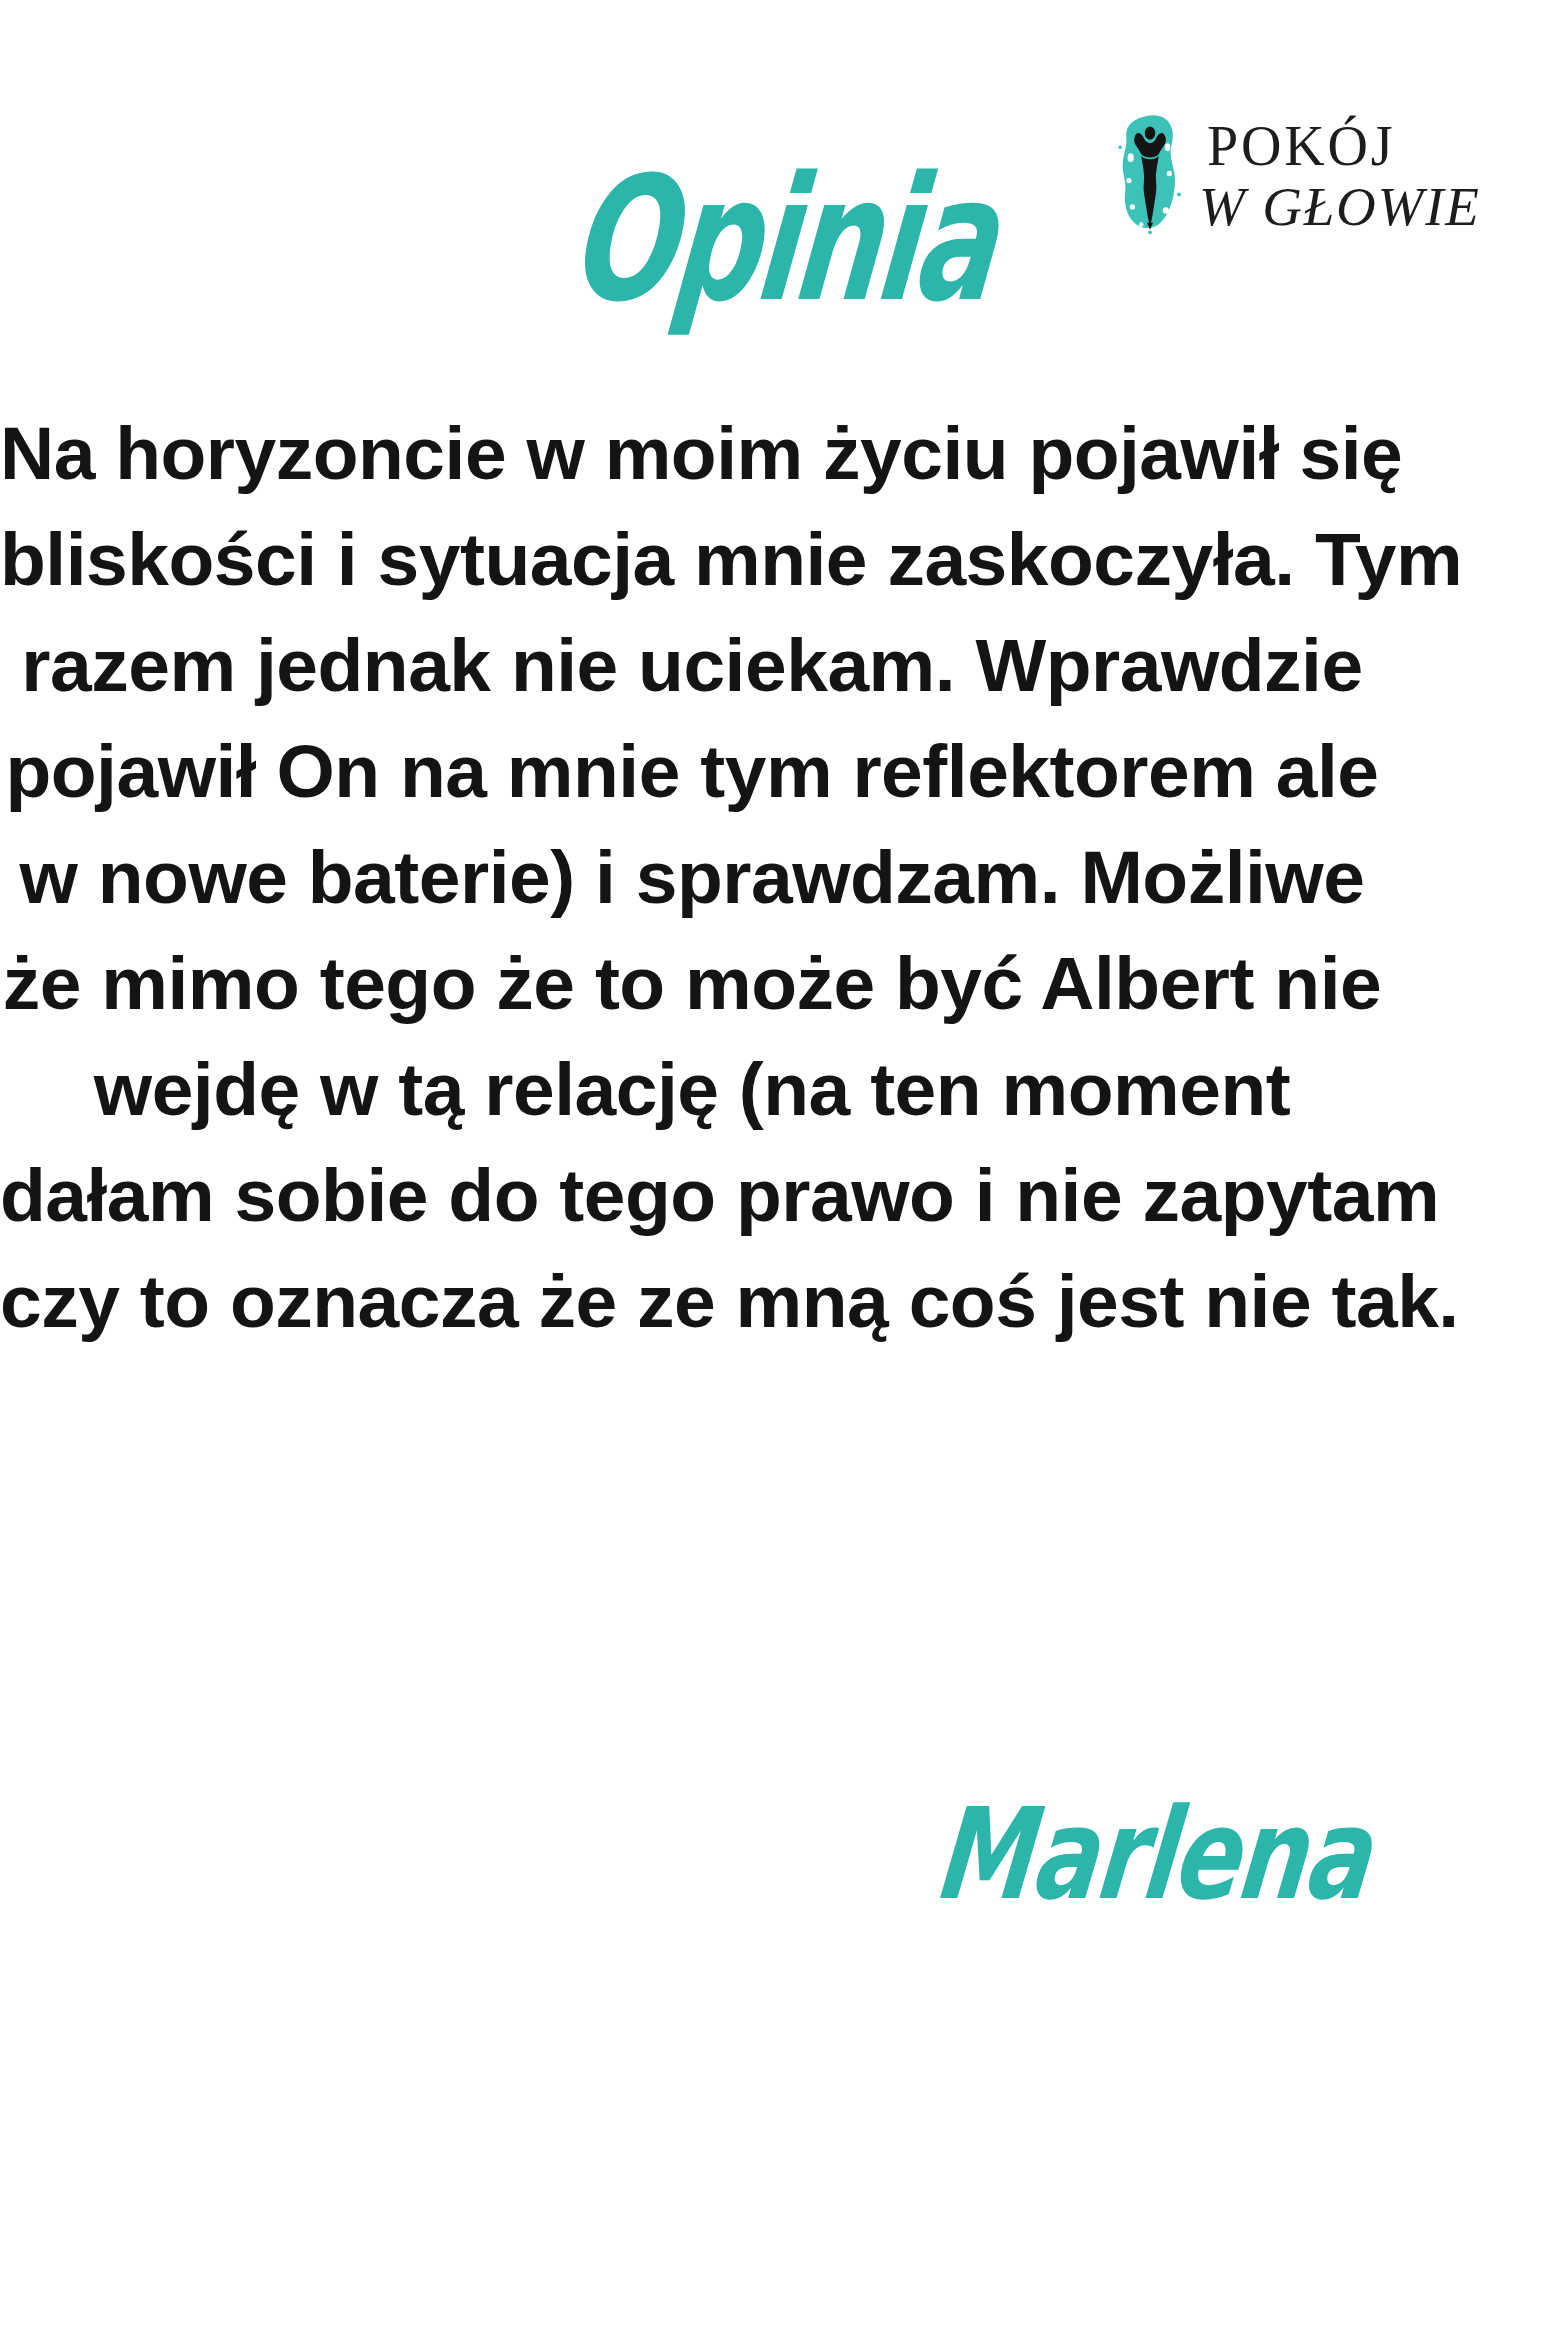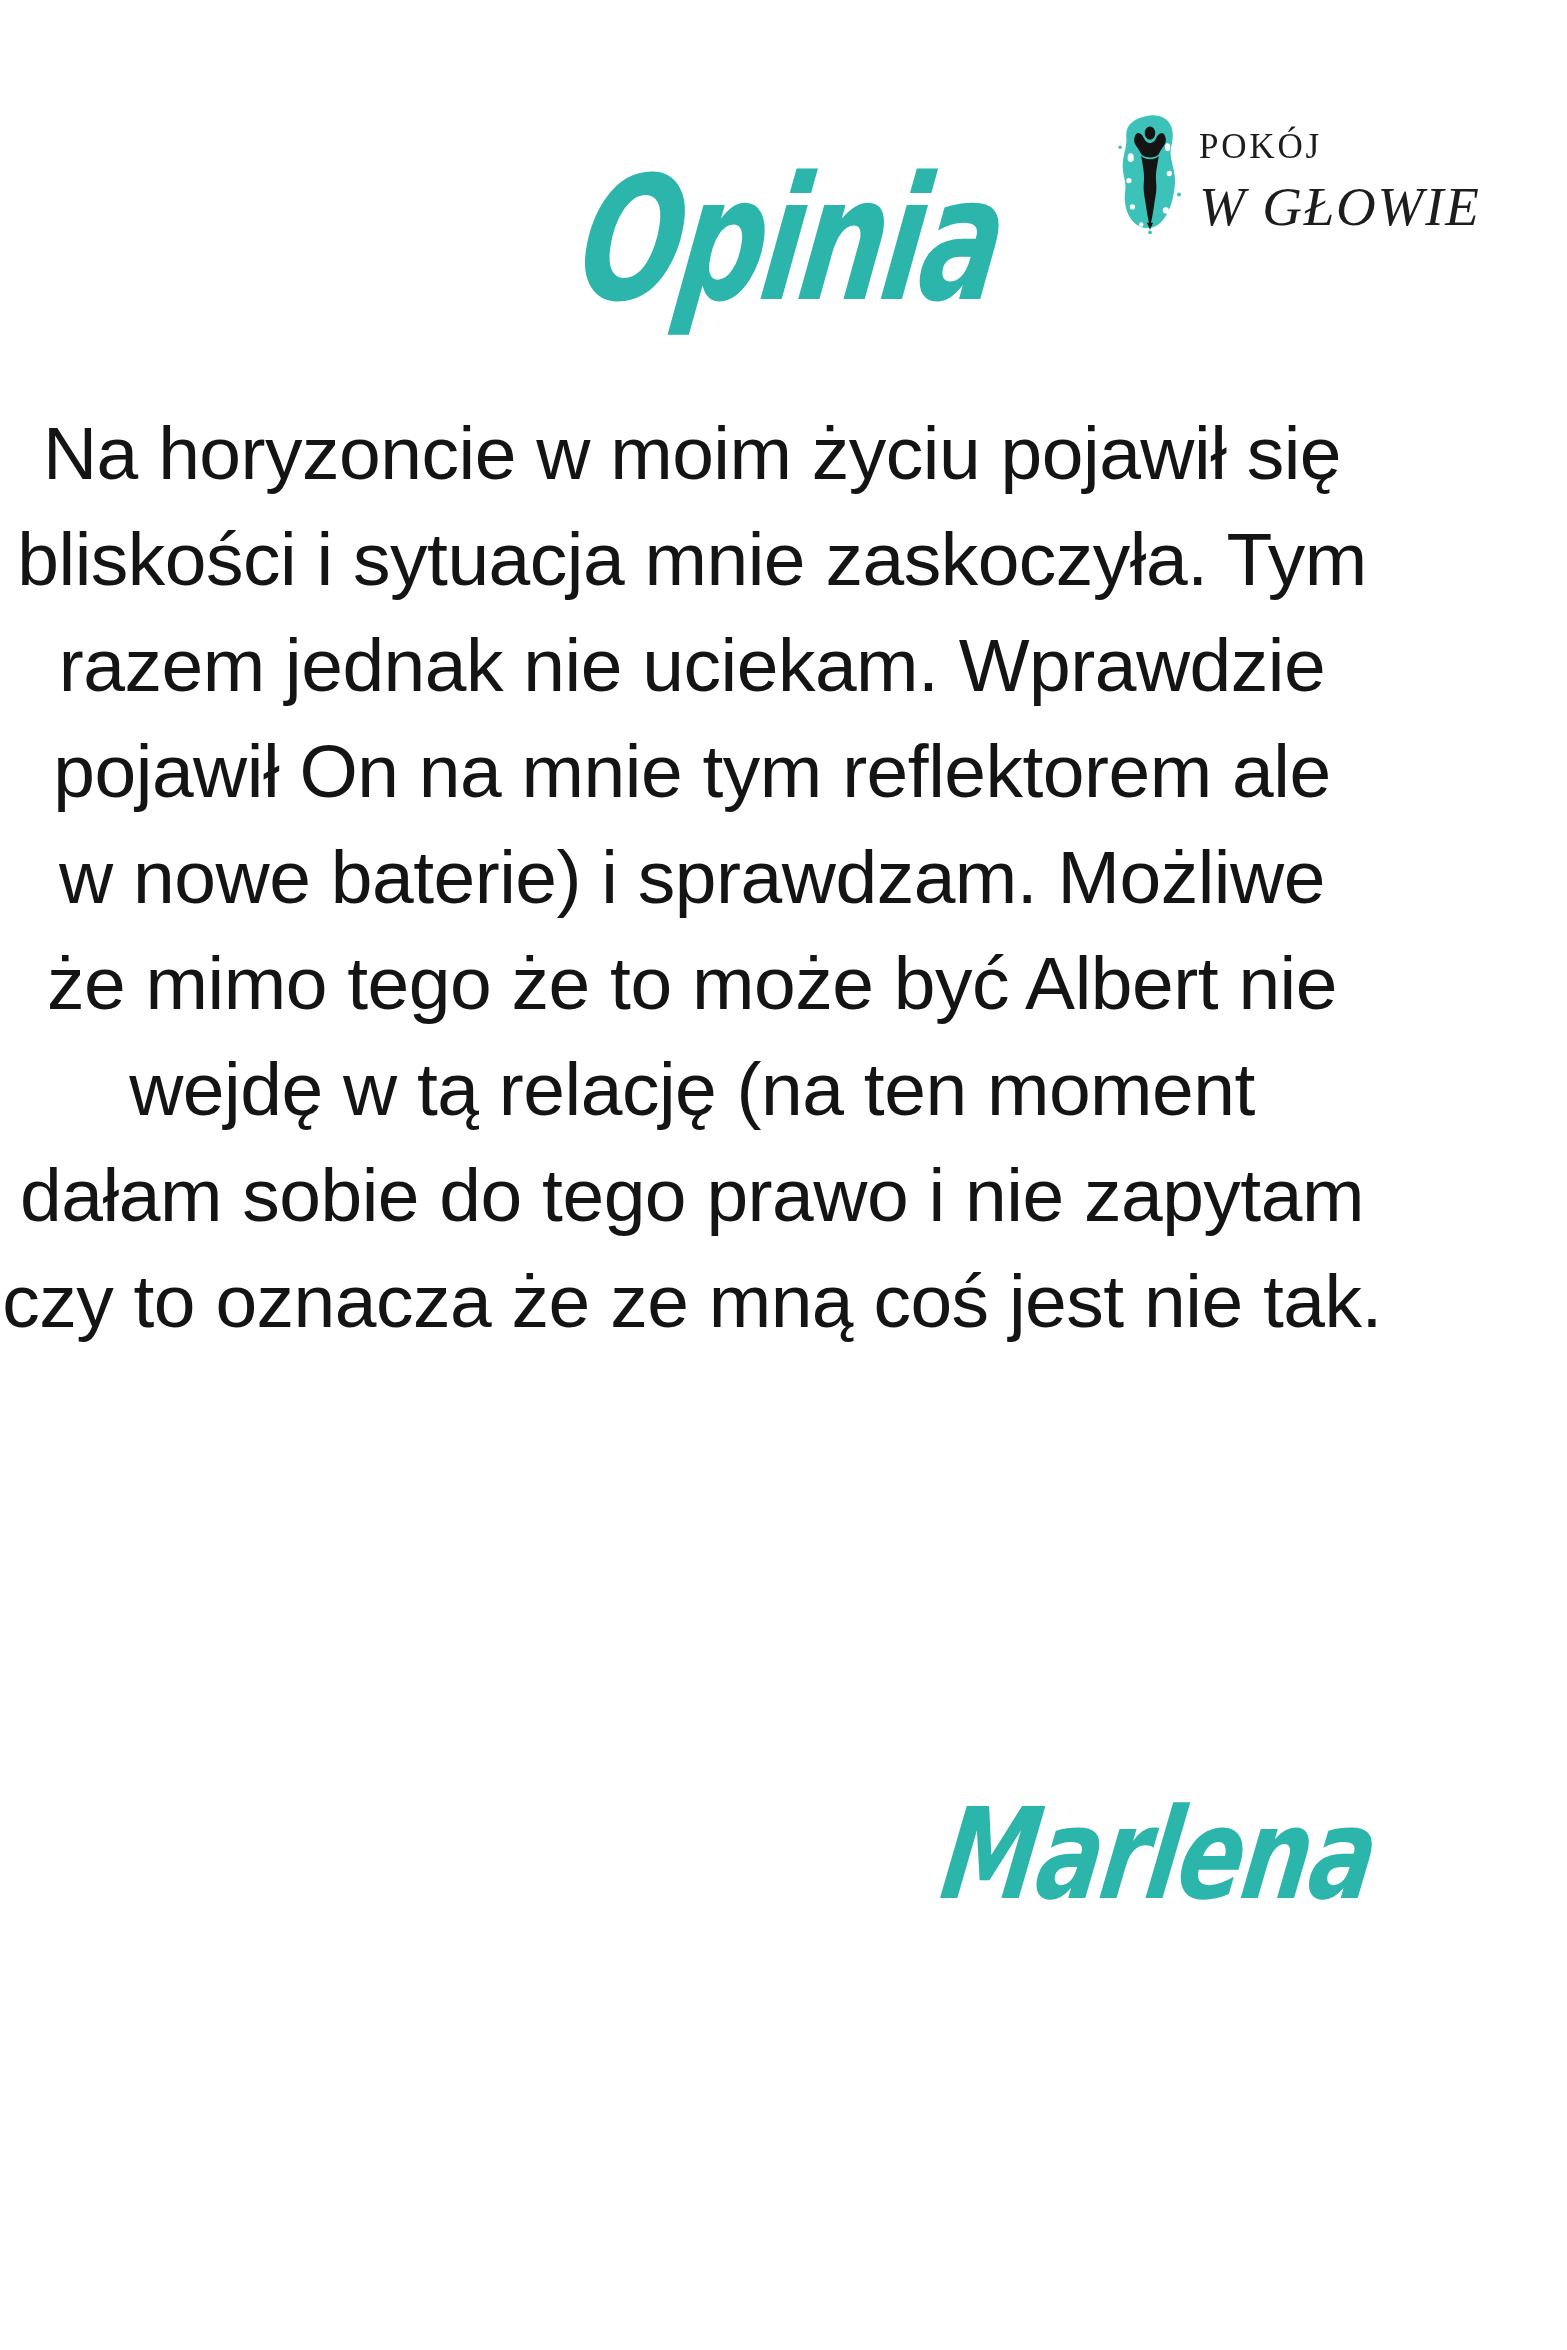--- a/index.html
+++ b/index.html
@@ -38,29 +38,29 @@
   .logo {
     position:absolute; left:1114px; top:112px;
     display:flex; align-items:flex-start; gap:13px;
   }
   .logo-icon { width:72px; height:123px; display:block; }
   .logo-text {
     padding-top:3.7px;
     font-family:"Liberation Serif","DejaVu Serif",serif;
     color:#1d1d1b;
   }
-  .logo-line1 { font-size:35px; line-height:61px; letter-spacing:2.8px; white-space:nowrap; }
+  .logo-line1 { font-size:56px; line-height:61px; letter-spacing:2.8px; white-space:nowrap;margin-left:8px; }
   .logo-line2 { font-size:55px; line-height:59px; letter-spacing:1.8px; white-space:nowrap;font-style:italic; }
 
   
   .body-text {
     position:absolute; left:0; top:400px; width:1384px;
     text-align:center;
     color:#141414;
-    font-weight:400;
+    font-weight:700;
     font-size:75px;
     line-height:106px;
     letter-spacing:-0.5px;
   }
   .body-text .line { white-space:nowrap; }
 </style>
 </head>
 <body>
 
 <div class="canvas">

